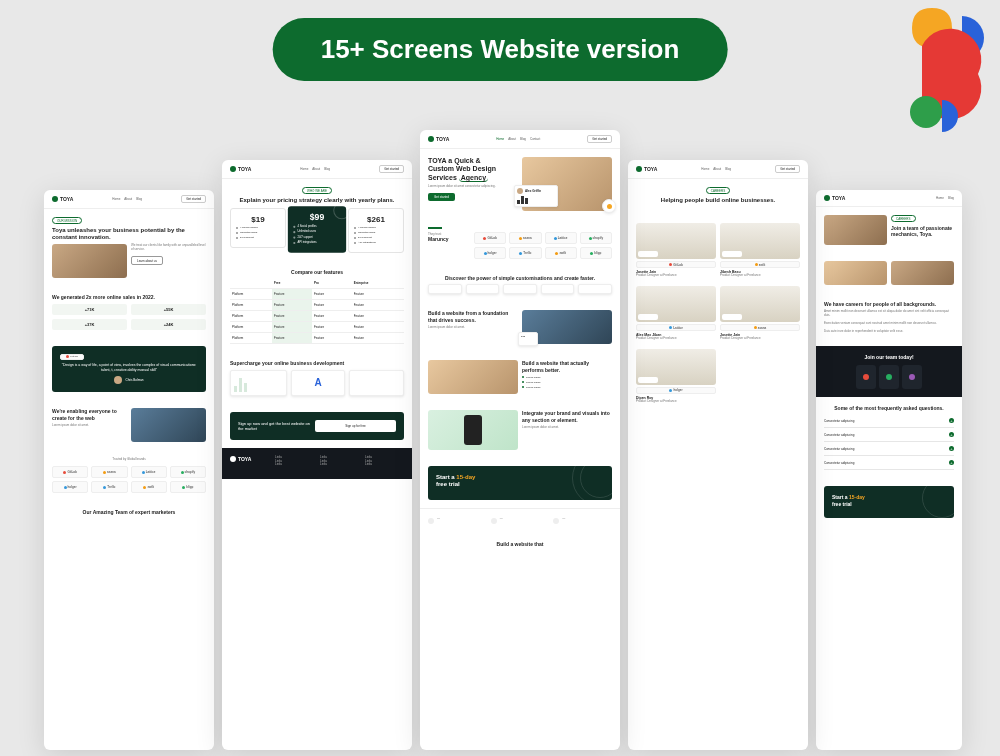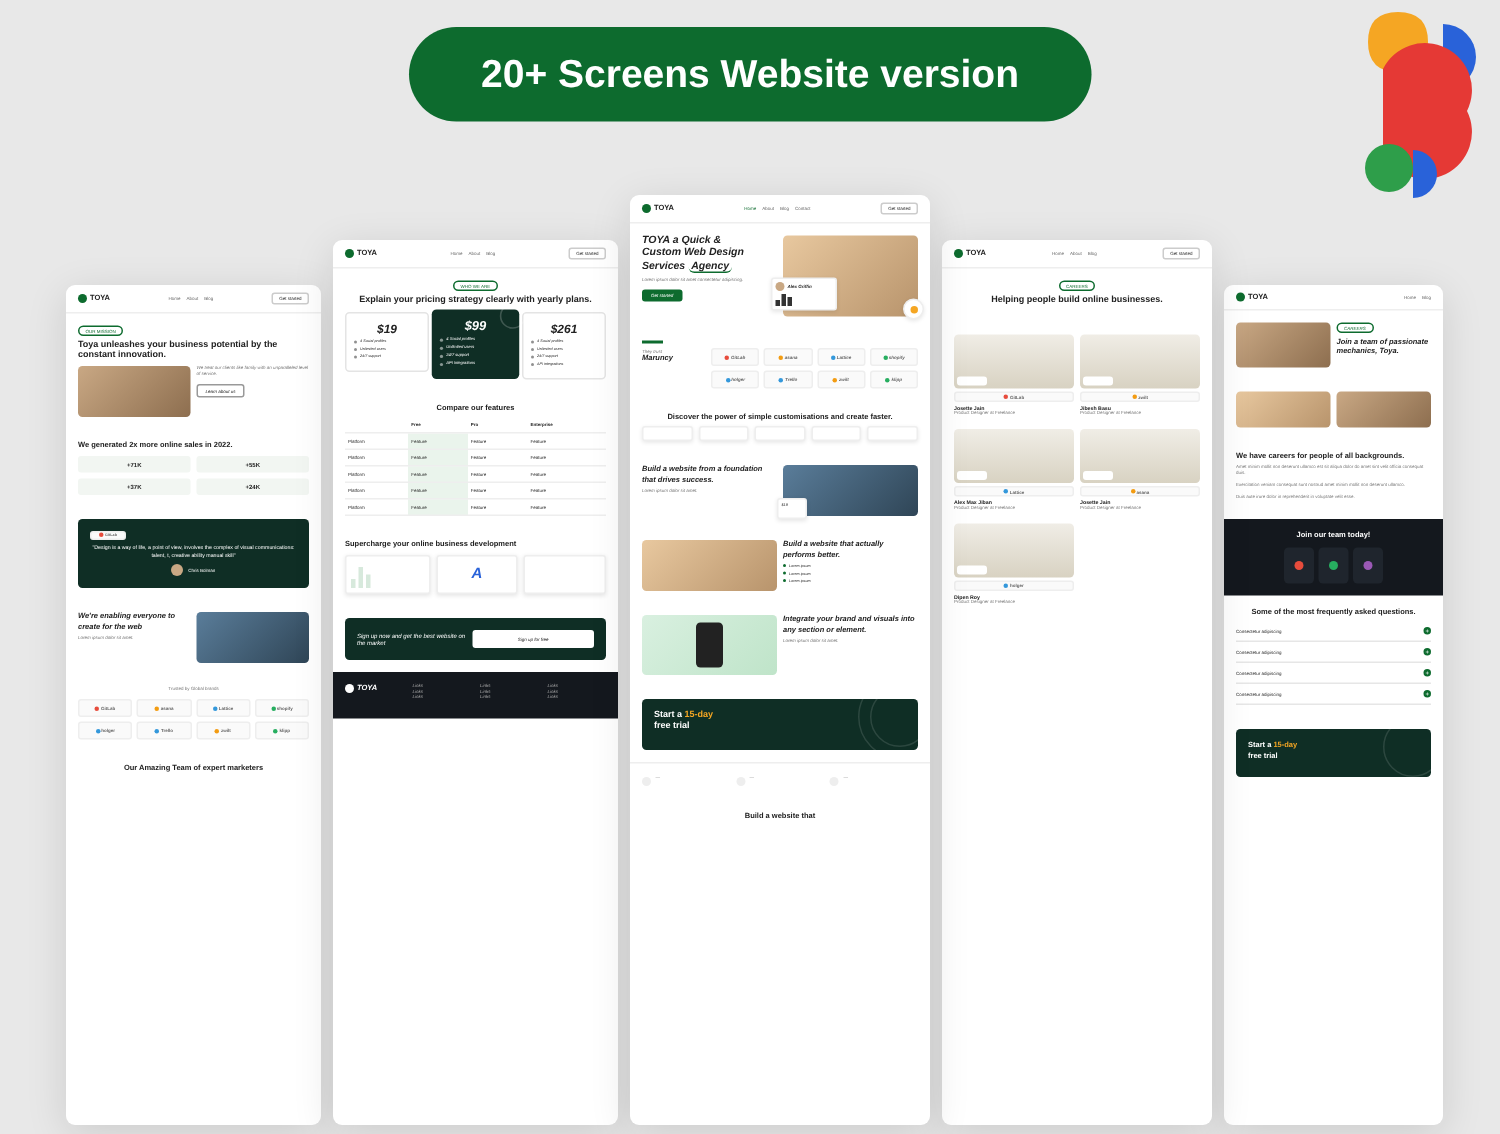--- a/index.html
+++ b/index.html
@@ -31,21 +31,21 @@
 .h3 { font-size: 5px; font-weight: 700; line-height: 1.25; margin-bottom: 3px; }
 .sub { font-size: 3px; color: #777; line-height: 1.3; margin-bottom: 4px; }
 .badge { display: inline-block; font-size: 3px; color: #0d6b2e; border: 0.5px solid #0d6b2e; border-radius: 6px; padding: 0.5px 4px; margin-bottom: 3px; }
 .btn-o { display: inline-block; border: 0.5px solid #999; border-radius: 2px; padding: 1.5px 5px; font-size: 3px; }
 .btn-g { display: inline-block; background: #0d6b2e; color: #fff; border-radius: 2px; padding: 2px 6px; font-size: 3px; }
 
 .img { background: linear-gradient(135deg,#c9a884,#8d6e4f); border-radius: 3px; }
 .img2 { background: linear-gradient(135deg,#5a7d9a,#2f4556); border-radius: 3px; }
 .img3 { background: linear-gradient(135deg,#e8c89f,#b8946c); border-radius: 3px; }
 
-.row { display: flex; gap: 4px; font-style: italic; }
+.row { display: flex; gap: 4px; }
 .col { flex: 1; }
 
 .stat { background: #f2f6f2; border-radius: 2px; padding: 3px; text-align: center; font-weight: 700; font-size: 4px; }
 
 .dark { background: #0f2e25; color: #fff; border-radius: 3px; padding: 8px; }
 .dark2 { background: #14181e; color: #fff; padding: 8px; }
 
 .price-card { border-radius: 3px; padding: 6px 5px; }
 .pc-w { background: #fff; border: 0.5px solid #e4e4e4; }
 .pc-d { background: #0f2e25; color: #fff; }
@@ -81,21 +81,21 @@
 .grid4 { display:grid; grid-template-columns: repeat(4,1fr); gap:3px; }
 .grid2 { display:grid; grid-template-columns: repeat(2,1fr); gap:4px; }
 
 .pillset { display:flex; gap:3px; justify-content:center; }
 .pill { width:20px; height:24px; background:#1f252d; border-radius:3px; display:flex; align-items:center; justify-content:center; }
 .pill span { width:6px; height:6px; border-radius:50%; }
 </style>
 </head>
 <body>
 
-<div class="banner">20+ Screens Website version</div>
+<div class="banner">15+ Screens Website version</div>
 
 <div class="logo-deco">
 <svg width="120" height="130" viewBox="0 0 120 130">
 <path d="M60 0 Q80 0 80 20 Q80 40 60 40 Q40 40 40 20 Q40 0 60 0 Z" fill="#f5a623"></path>
 <path d="M90 8 A22 22 0 0 1 90 52 L90 8 Z" fill="#2962d9"></path>
 <path d="M50 38 A28 28 0 0 1 106 66 A28 28 0 0 1 50 94 Z" fill="#e53935"></path>
 <circle cx="54" cy="104" r="16" fill="#2e9e4a"></circle>
 <path d="M70 92 A16 16 0 0 1 70 124 Z" fill="#2962d9"></path>
 </svg>
 </div>

